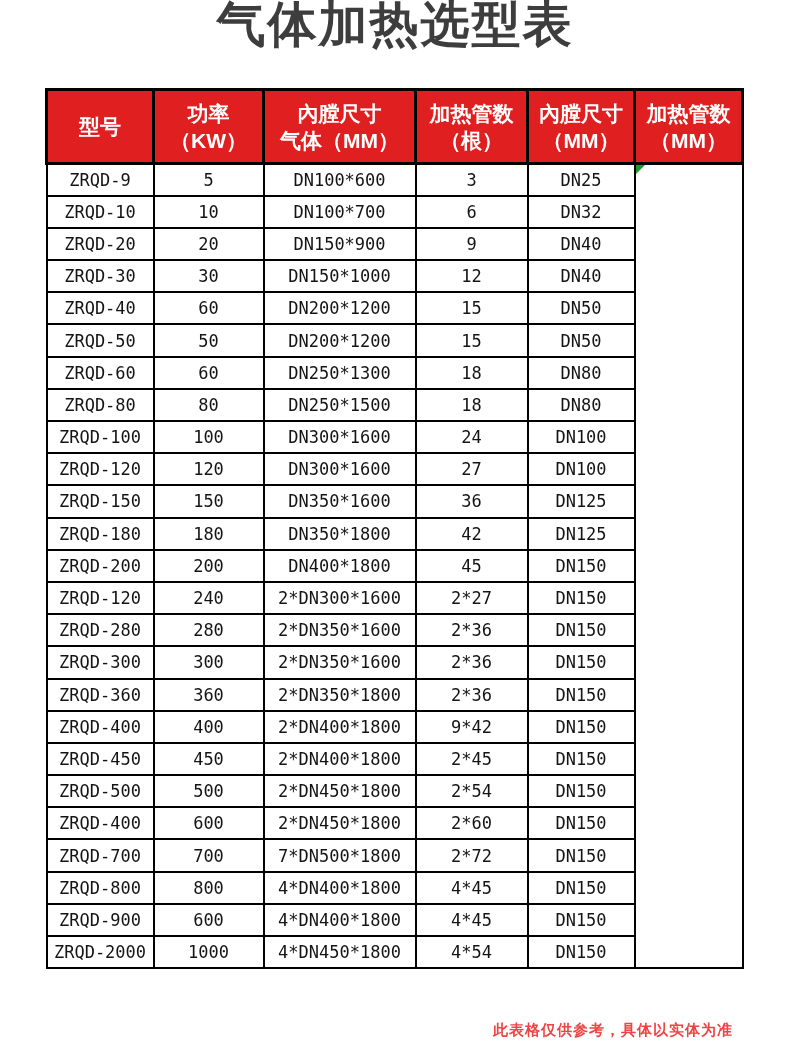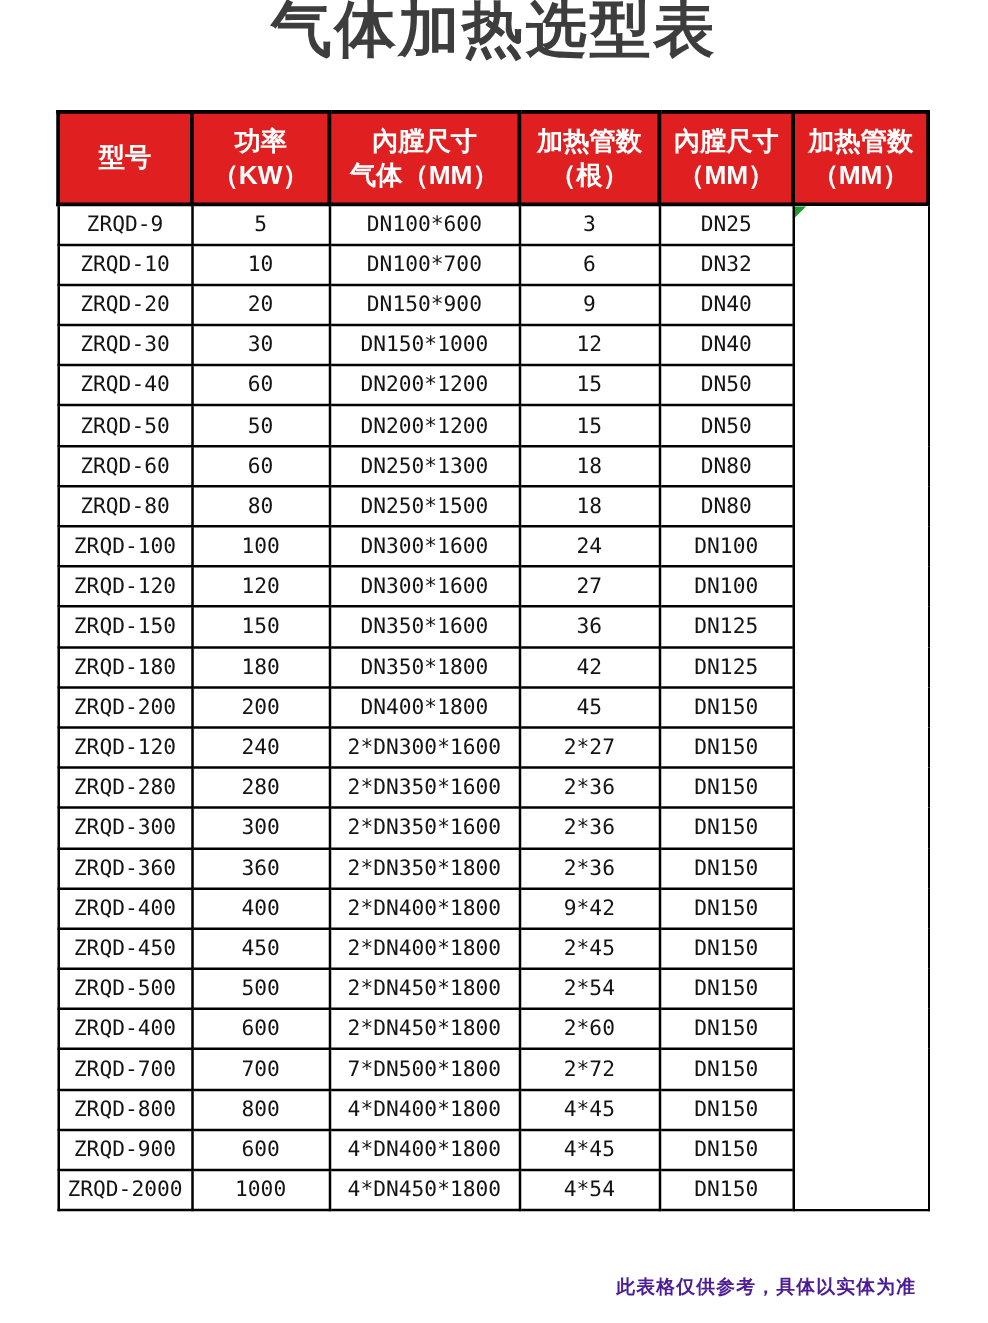--- a/index.html
+++ b/index.html
@@ -81,21 +81,21 @@
     border-right: 9px solid transparent;
   }
   .footnote {
     position: absolute;
     top: 1020px;
     right: 57px;
     font-size: 15px;
     line-height: 20px;
     font-weight: bold;
     letter-spacing: 1px;
-    color: #4c1d95;
+    color: #ef4444;
     font-family: "Liberation Sans", sans-serif;
   }
 </style>
 </head>
 <body>
 
 <h1 class="page-title">气体加热选型表</h1>
 
 <table class="spec-table">
   <colgroup>

